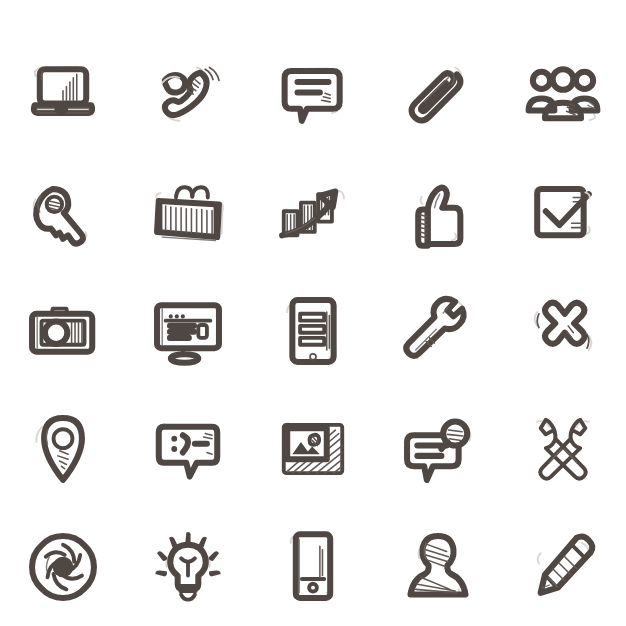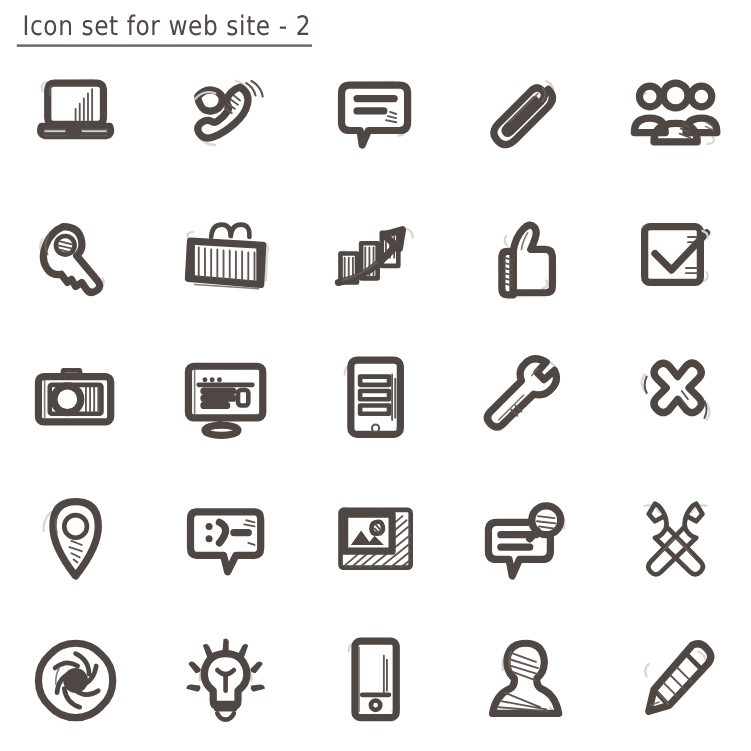--- a/index.html
+++ b/index.html
@@ -118,24 +118,20 @@
   .white {
     fill: #ffffff;
     stroke: none;
   }
 </style>
 </head>
 <body>
 
 <div id="sheet">
 
-  <div id="title-block">
-    <div id="sheet-title">Icon set for web site -  2</div>
-    <div id="title-rule"></div>
-  </div>
 
   <div id="icon-grid">
 
     <div class="cell" title="Laptop">
       <svg viewBox="0 0 100 100" aria-hidden="true">
         <path class="glow" d="M18 28 q-3 -8 5 -9 l44 -2"></path>
         <path class="glow" d="M84 66 q4 6 -4 8"></path>
         <rect class="ink" x="23" y="20" width="54" height="40" rx="6"></rect>
         <path class="hatch" d="M66 26 l0 30 M62 30 l0 26 M58 35 l0 21 M54 40 l0 16 M50 45 l0 11"></path>
         <path class="ink" d="M17 62 q-3 8 4 9 l58 0 q7 -1 4 -9 z"></path>

